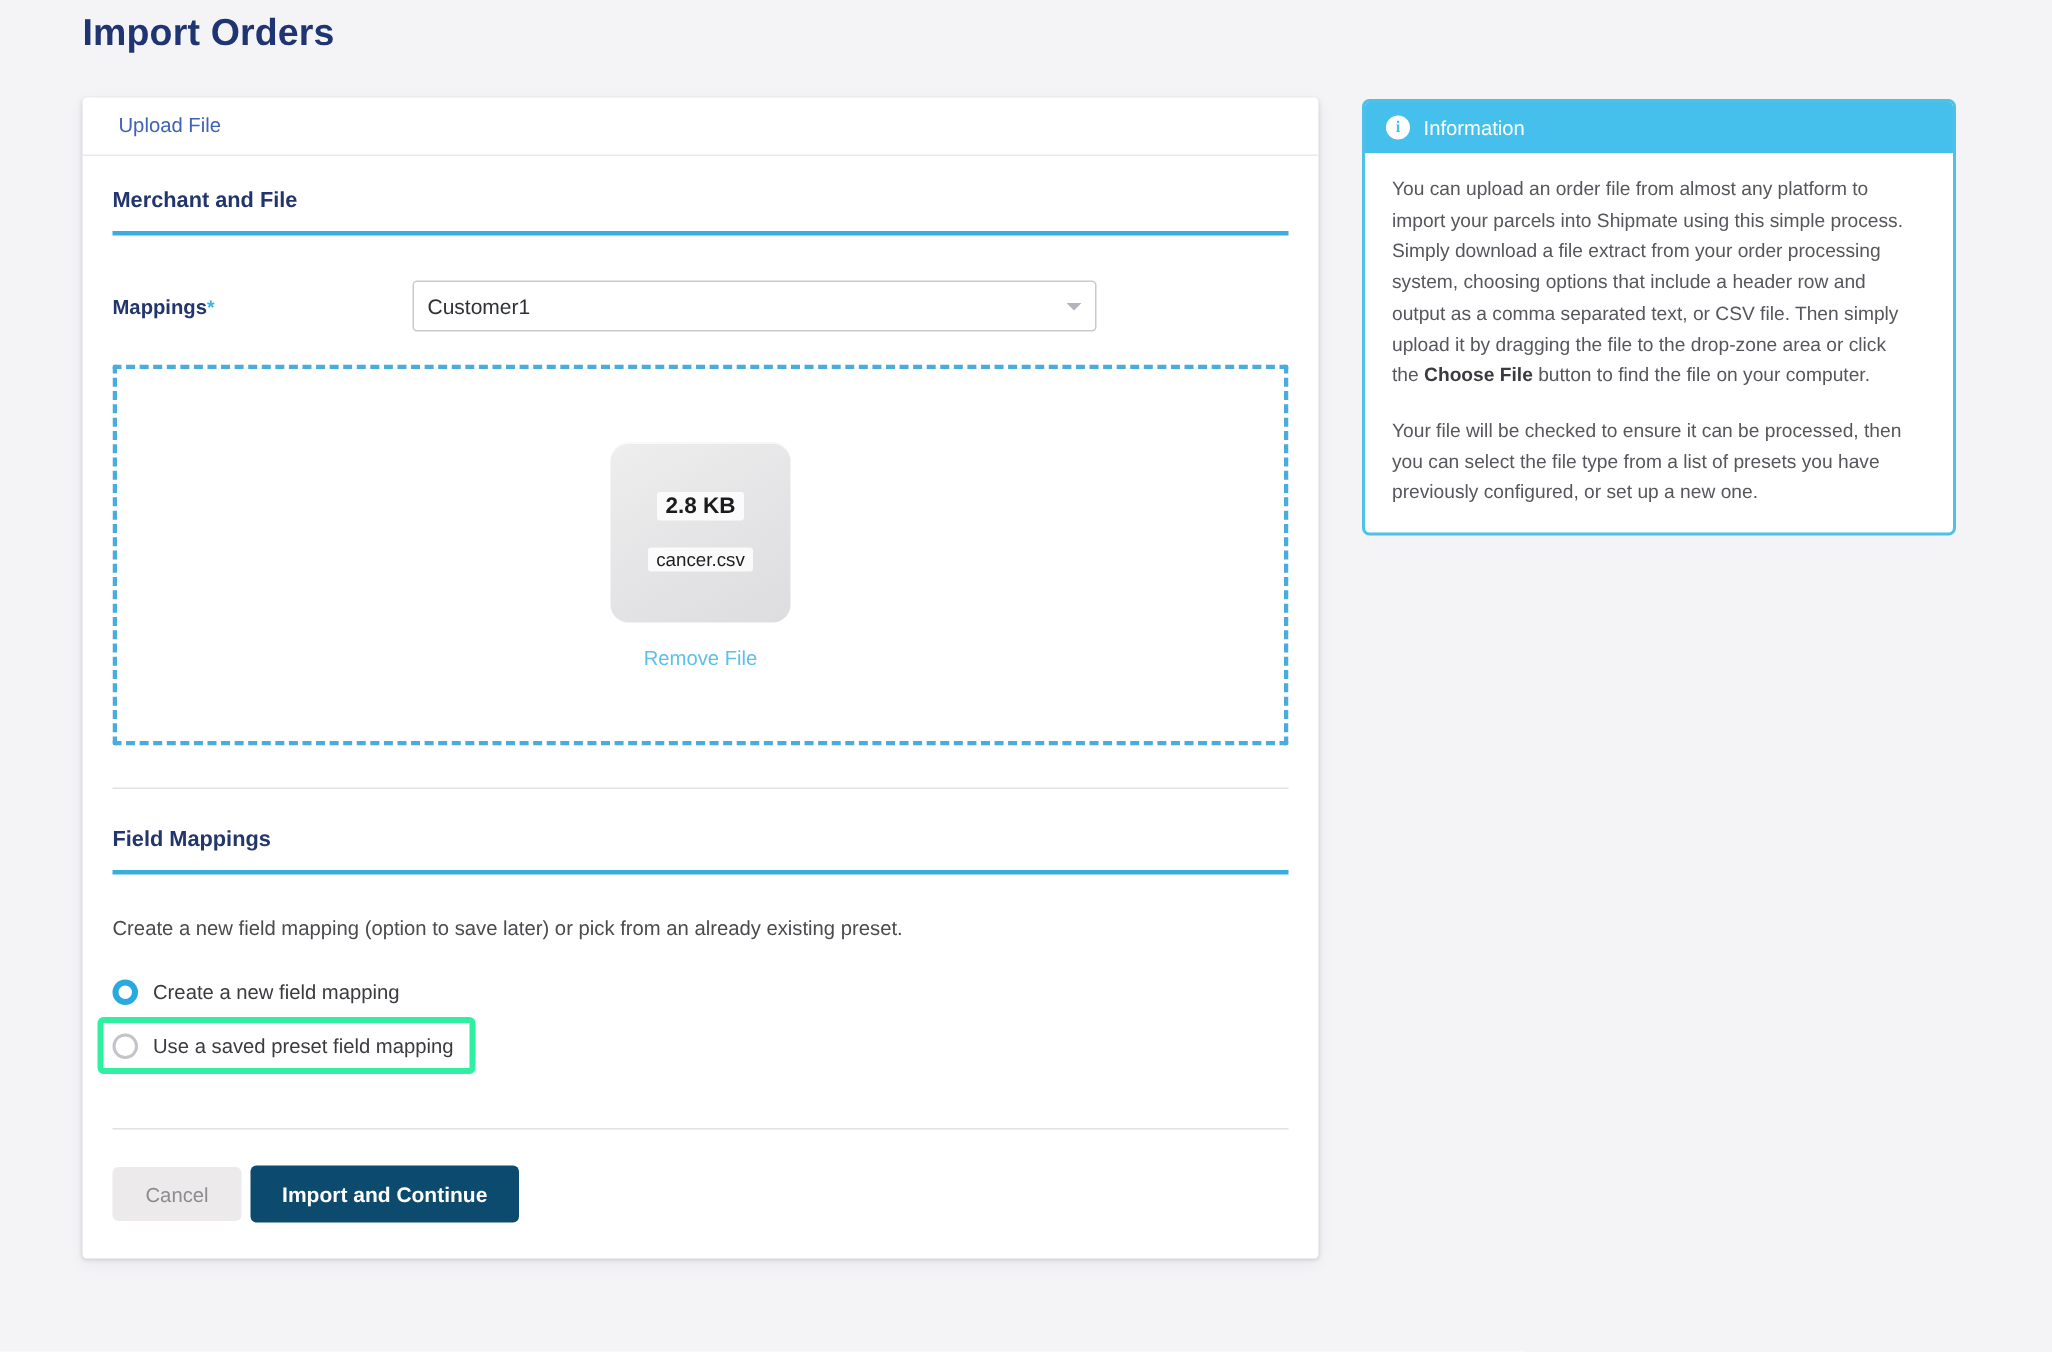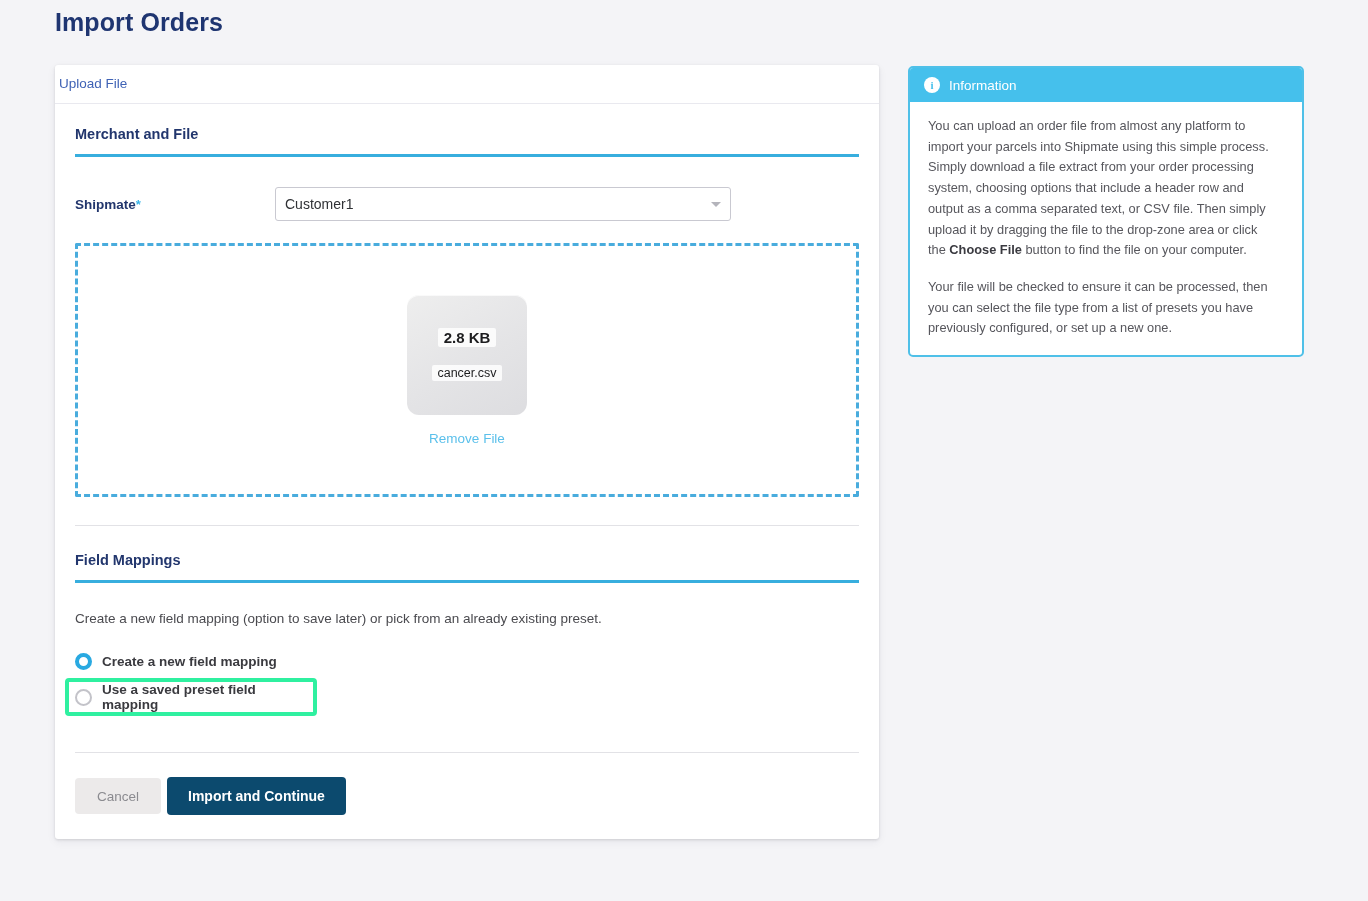--- a/index.html
+++ b/index.html
@@ -31,21 +31,21 @@
     left: 55px;
     top: 65px;
     width: 824px;
     background: #ffffff;
     border-radius: 3px;
     box-shadow: 0 1px 3px rgba(0,0,0,0.13), 0 3px 10px rgba(30,30,60,0.06);
   }
   .card-header {
     height: 38px;
     line-height: 38px;
-    padding: 0 4px;
+    padding: 0 24px;
     border-bottom: 1px solid #e9e9ef;
     font-size: 13.5px;
     color: #3f62b5;
   }
   .card-body {
     padding: 22px 20px 0 20px;
   }
 
   
   .section {
@@ -197,21 +197,20 @@
     border-radius: 50%;
     box-sizing: border-box;
     flex: 0 0 auto;
     margin-right: 10px;
   }
   .radio-mark.on  { border: 4px solid #29a9e1; background: #ffffff; }
   .radio-mark.off { border: 2px solid #c3c3c9; background: #ffffff; }
   .radio-label {
     font-size: 13.5px;
     color: #3a3a3f;
-    font-weight: bold;
   }
 
   
   .btn-row {
     display: flex;
     align-items: center;
     padding-bottom: 24px;
   }
   .btn {
     border: none;
@@ -296,21 +295,21 @@
 
   <div class="card-body">
 
     <div class="section">
       <div class="section-title">Merchant and File</div>
       <div class="section-rule"></div>
     </div>
 
     <div class="form-row">
       <div class="form-label">
-        <span>Shipmate</span><span class="req-star">*</span>
+        <span>Mappings</span><span class="req-star">*</span>
       </div>
       <div class="select-wrap">
         <div class="select-box">Customer1</div>
         <span class="select-caret"></span>
       </div>
     </div>
 
     <div class="dropzone">
       <div class="file-tile">
         <div class="file-size">2.8 KB</div>

